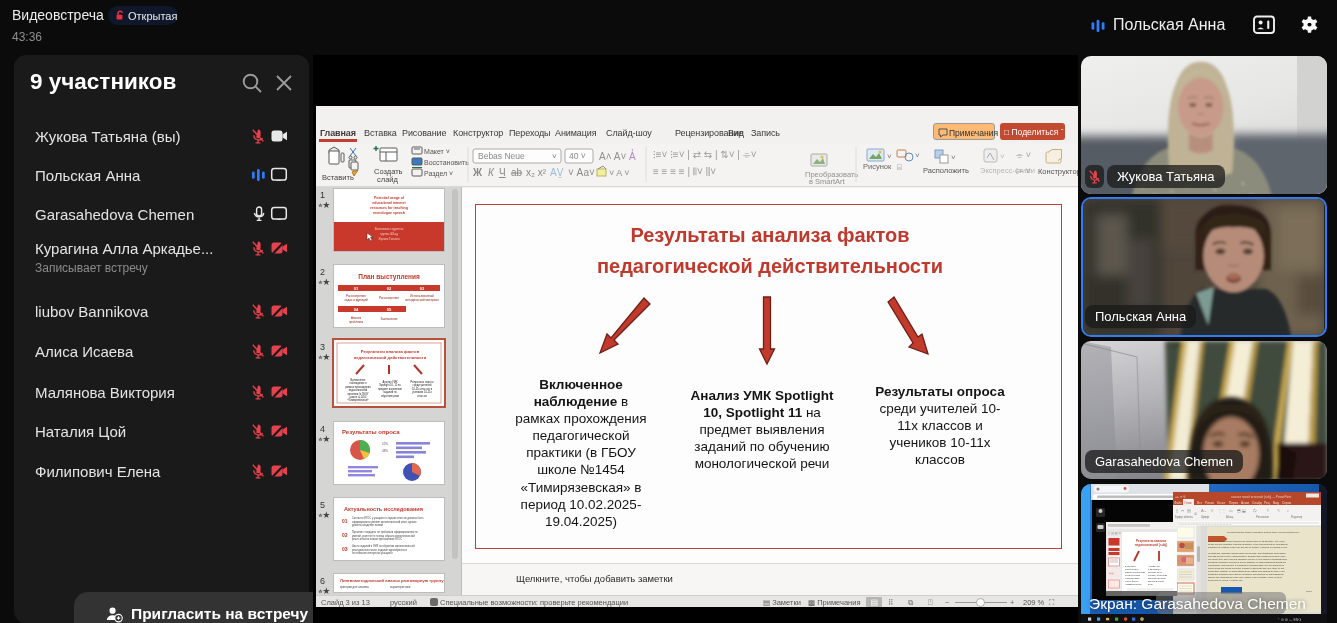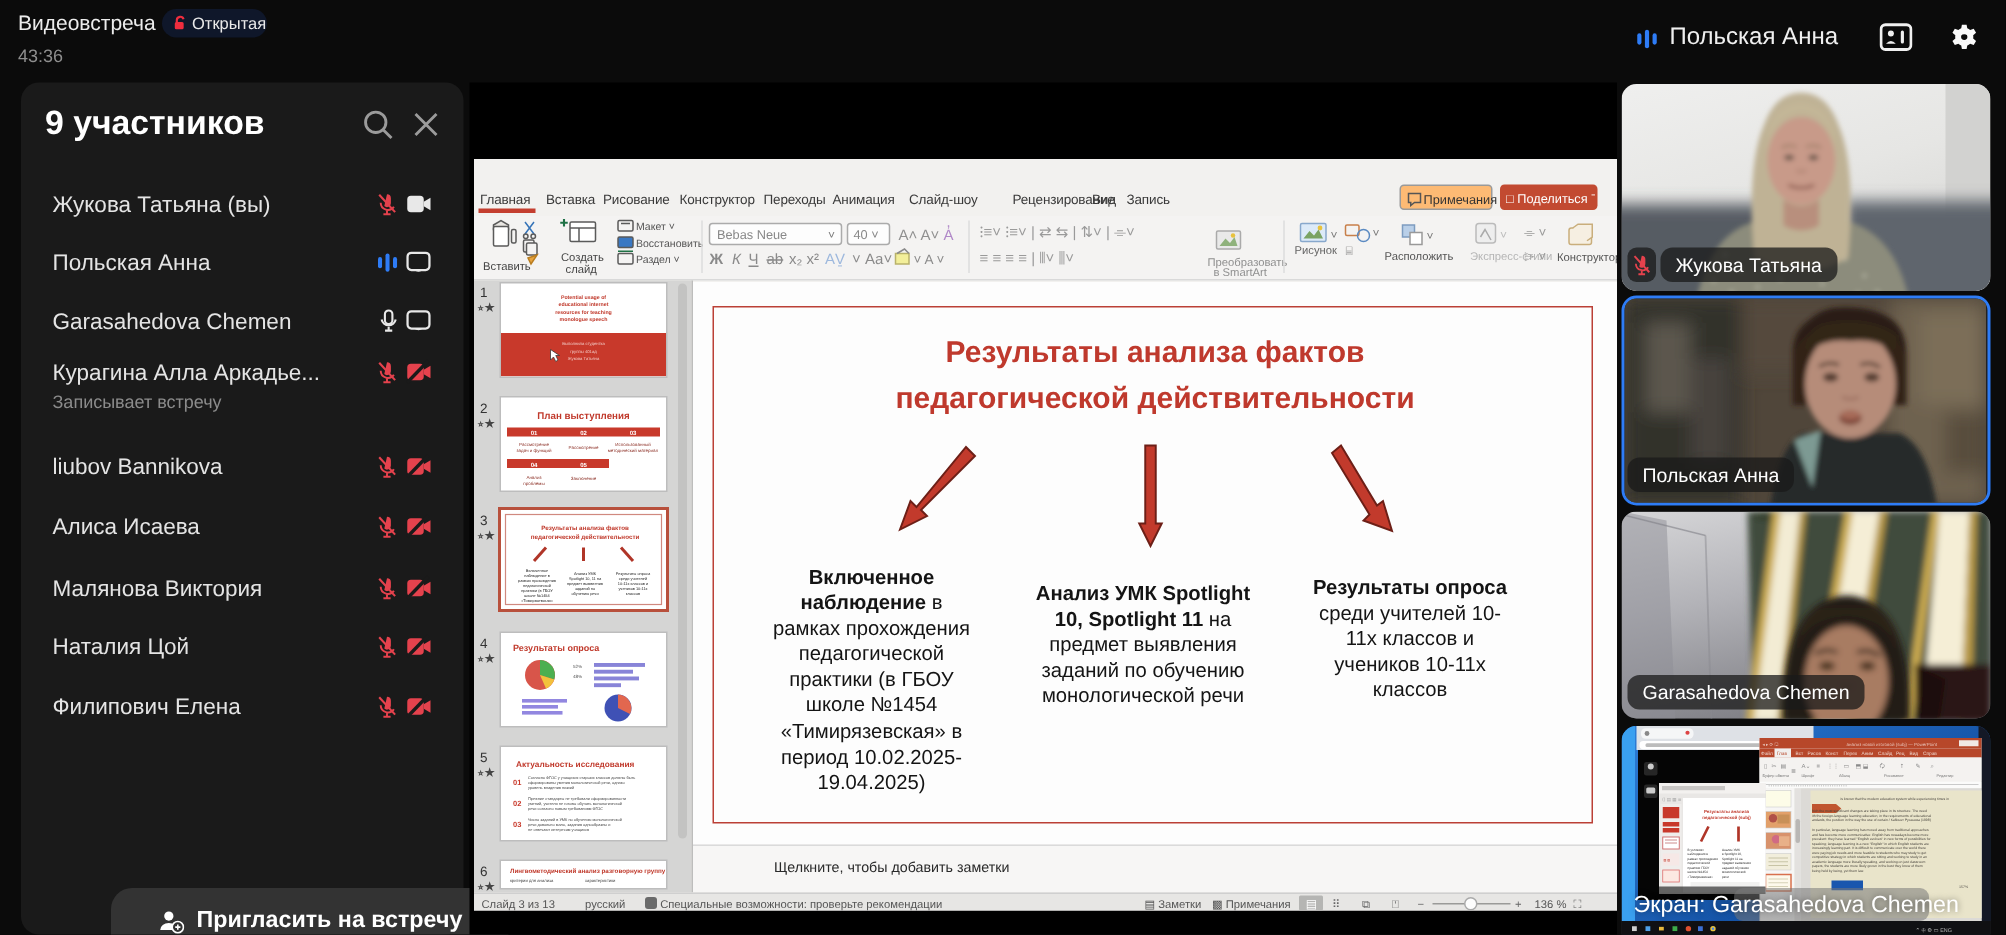--- a/index.html
+++ b/index.html
@@ -153,21 +153,21 @@
         <path d="M2.5 19.5 a8 6.5 0 0 1 16 0 Z" fill="#fff"></path>
         <circle cx="18.8" cy="16.8" r="5.2" fill="#333" stroke="#fff" stroke-width="1.5"></circle>
         <path d="M18.8 14.4 v4.8 M16.4 16.8 h4.8" stroke="#fff" stroke-width="1.5"></path>
       </svg>
     <span>Пригласить на встречу</span>
   </div>
 
   <div class="abs" style="left:313px;top:55px;width:765px;height:568px;background:#000;"></div>
   <div class="abs" id="ppt">
 
-    <div class="mi" style="left:4px;font-weight:400;color:#3c3c3c;">Главная</div>
+    <div class="mi" style="left:4px;font-weight:700;color:#3c3c3c;">Главная</div>
     <div class="abs" style="left:3px;top:33px;width:38px;height:2.5px;background:#c43e2f;"></div>
     <div class="mi" style="left:48px;">Вставка</div>
     <div class="mi" style="left:86px;">Рисование</div>
     <div class="mi" style="left:137px;">Конструктор</div>
     <div class="mi" style="left:193px;">Переходы</div>
     <div class="mi" style="left:239px;">Анимация</div>
     <div class="mi" style="left:290px;">Слайд-шоу</div>
     <div class="mi" style="left:339px;padding-left:20px;">Рецензирование</div>
     <div class="mi" style="left:412px;">Вид</div>
     <div class="mi" style="left:435px;">Запись</div>
@@ -464,21 +464,21 @@
       <div class="abs" style="left:550px;top:1px;width:16px;height:10px;background:#b5b5b3;border-radius:1px;">
           <span style="position:absolute;left:4.5px;top:0.5px;font-size:8px;color:#fff;">▤</span>
         </div>
       <div class="st" style="left:572px;color:#666;">⠿</div>
       <div class="st" style="left:592px;color:#666;">⧉</div>
       <div class="st" style="left:612px;color:#666;">⍞</div>
       <div class="st" style="left:629px;color:#666;">−</div>
       <div class="abs" style="left:639px;top:5.5px;width:52px;height:1.6px;background:#9a9a98;"></div>
       <div class="abs" style="left:660px;top:1.5px;width:9px;height:9px;background:#fdfdfd;border:1px solid #aaa;border-radius:50%;"></div>
       <div class="st" style="left:694px;color:#666;">+</div>
-      <div class="st" style="left:707px;">136 %</div>
+      <div class="st" style="left:707px;">209 %</div>
       <div class="st" style="left:733px;color:#666;">⛶</div>
     </div>
   </div>
 
   <div class="abs tile" style="top:56px;height:138px;">
     <svg width="246" height="140" viewBox="0 0 246 140">
       <defs>
           <filter id="b1" x="-30%" y="-30%" width="160%" height="160%">
             <feGaussianBlur stdDeviation="5"></feGaussianBlur>
           </filter>

